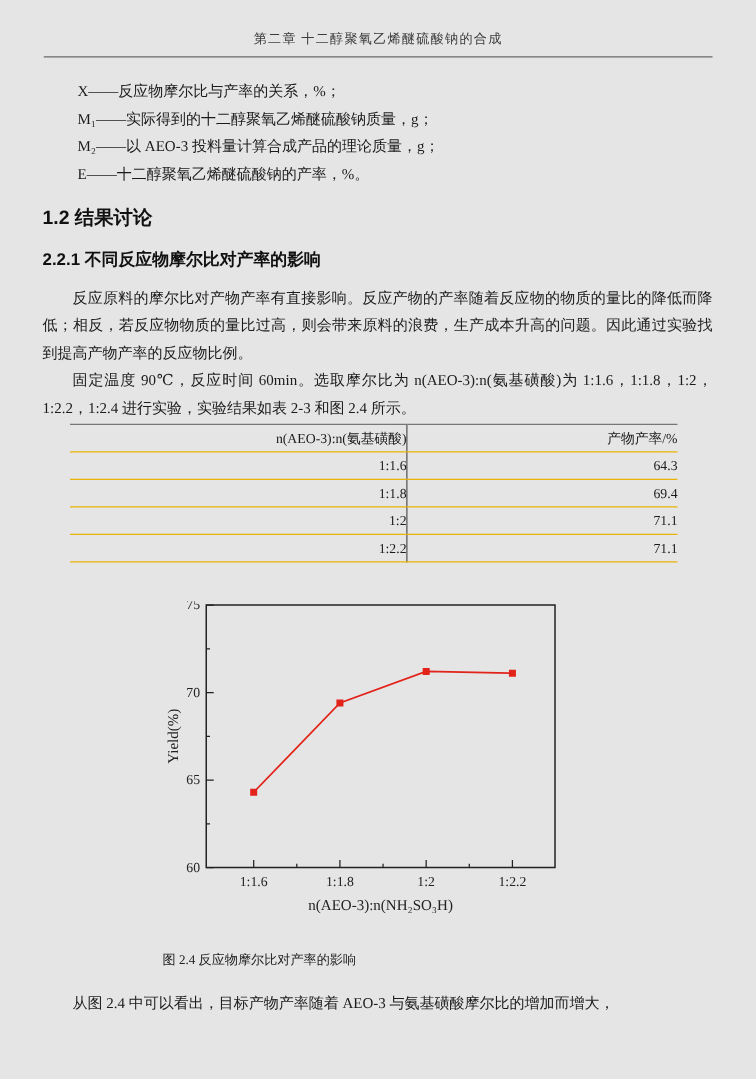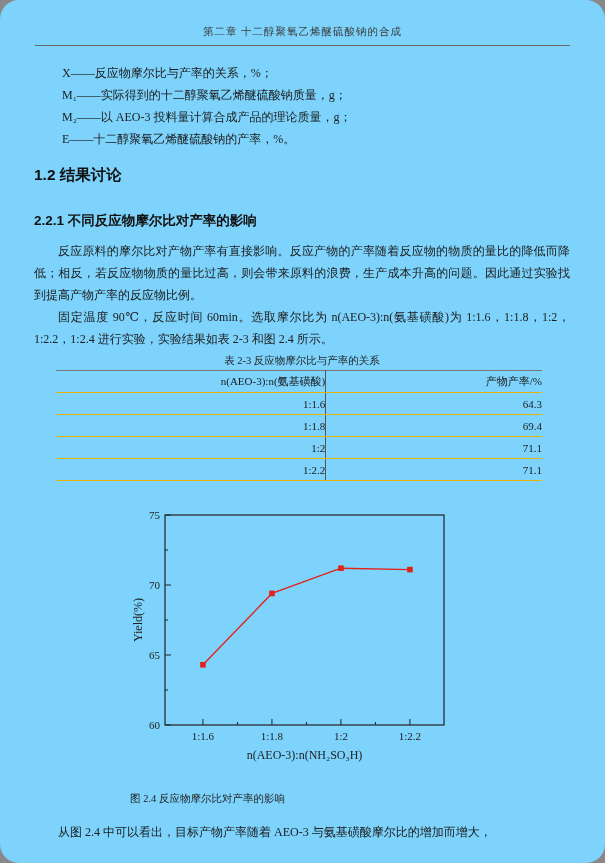--- a/index.html
+++ b/index.html
@@ -1,42 +1,41 @@
 <!DOCTYPE html>
 <html><head>
 <meta charset="utf-8">
 <style>
   html,body{margin:0;padding:0;background:#888;}
   .page{
-    width:605px;height:863px;background:#7dd3fc;margin:0 auto;
+    width:605px;height:863px;background:#e5e5e5;margin:0 auto;
     position:relative;overflow:hidden;
     font-family:"Liberation Serif","DejaVu Serif",serif;
     color:#1b1b1b;
-    border-radius:19px;
   }
   
   .header-title{
     padding-top:25px;text-align:center;font-size:10.5px;color:#3c3c3c;
     letter-spacing:1px;line-height:14px;
   }
   .header-rule{
     margin:6px 35px 0 35px;border-bottom:1.5px solid #6a6a6a;height:0;
   }
   
   .content{margin:0 35px 0 34px;}
   
   .definitions{margin-top:16px;padding-left:28px;}
   .def-line{font-size:12px;line-height:22px;white-space:nowrap;}
   
   .sec1{
     margin:14px 0 0 0;font-family:"Liberation Sans","DejaVu Sans",sans-serif;
     font-weight:bold;font-size:15.5px;line-height:22px;color:#111;
   }
   .sec2{
-    margin:25px 0 0 0;font-family:"Liberation Sans","DejaVu Sans",sans-serif;
+    margin:12px 0 0 0;font-family:"Liberation Sans","DejaVu Sans",sans-serif;
     font-weight:bold;font-size:13.5px;line-height:20px;color:#111;
   }
   
   .body-p{
     margin:0;font-size:12px;line-height:22px;text-align:justify;
     text-indent:2em;
   }
   .body-p.first{margin-top:9px;}
   
   .tbl-caption{
@@ -78,21 +77,20 @@
       <div class="def-line">M₂——以 AEO-3 投料量计算合成产品的理论质量，g；</div>
       <div class="def-line">E——十二醇聚氧乙烯醚硫酸钠的产率，%。</div>
     </div>
 
     <div class="sec1">1.2 结果讨论</div>
     <div class="sec2">2.2.1 不同反应物摩尔比对产率的影响</div>
 
     <p class="body-p first">反应原料的摩尔比对产物产率有直接影响。反应产物的产率随着反应物的物质的量比的降低而降低；相反，若反应物物质的量比过高，则会带来原料的浪费，生产成本升高的问题。因此通过实验找到提高产物产率的反应物比例。</p>
     <p class="body-p">固定温度 90℃，反应时间 60min。选取摩尔比为 n(AEO-3):n(氨基磺酸)为 1:1.6，1:1.8，1:2，1:2.2，1:2.4 进行实验，实验结果如表 2-3 和图 2.4 所示。</p>
 
-    <div class="tbl-caption">表 2-3 反应物摩尔比与产率的关系</div>
 
     <table class="data-table">
       <thead>
         <tr>
           <th>n(AEO-3):n(氨基磺酸)</th>
           <th>产物产率/%</th>
         </tr>
       </thead>
       <tbody>
         <tr>

